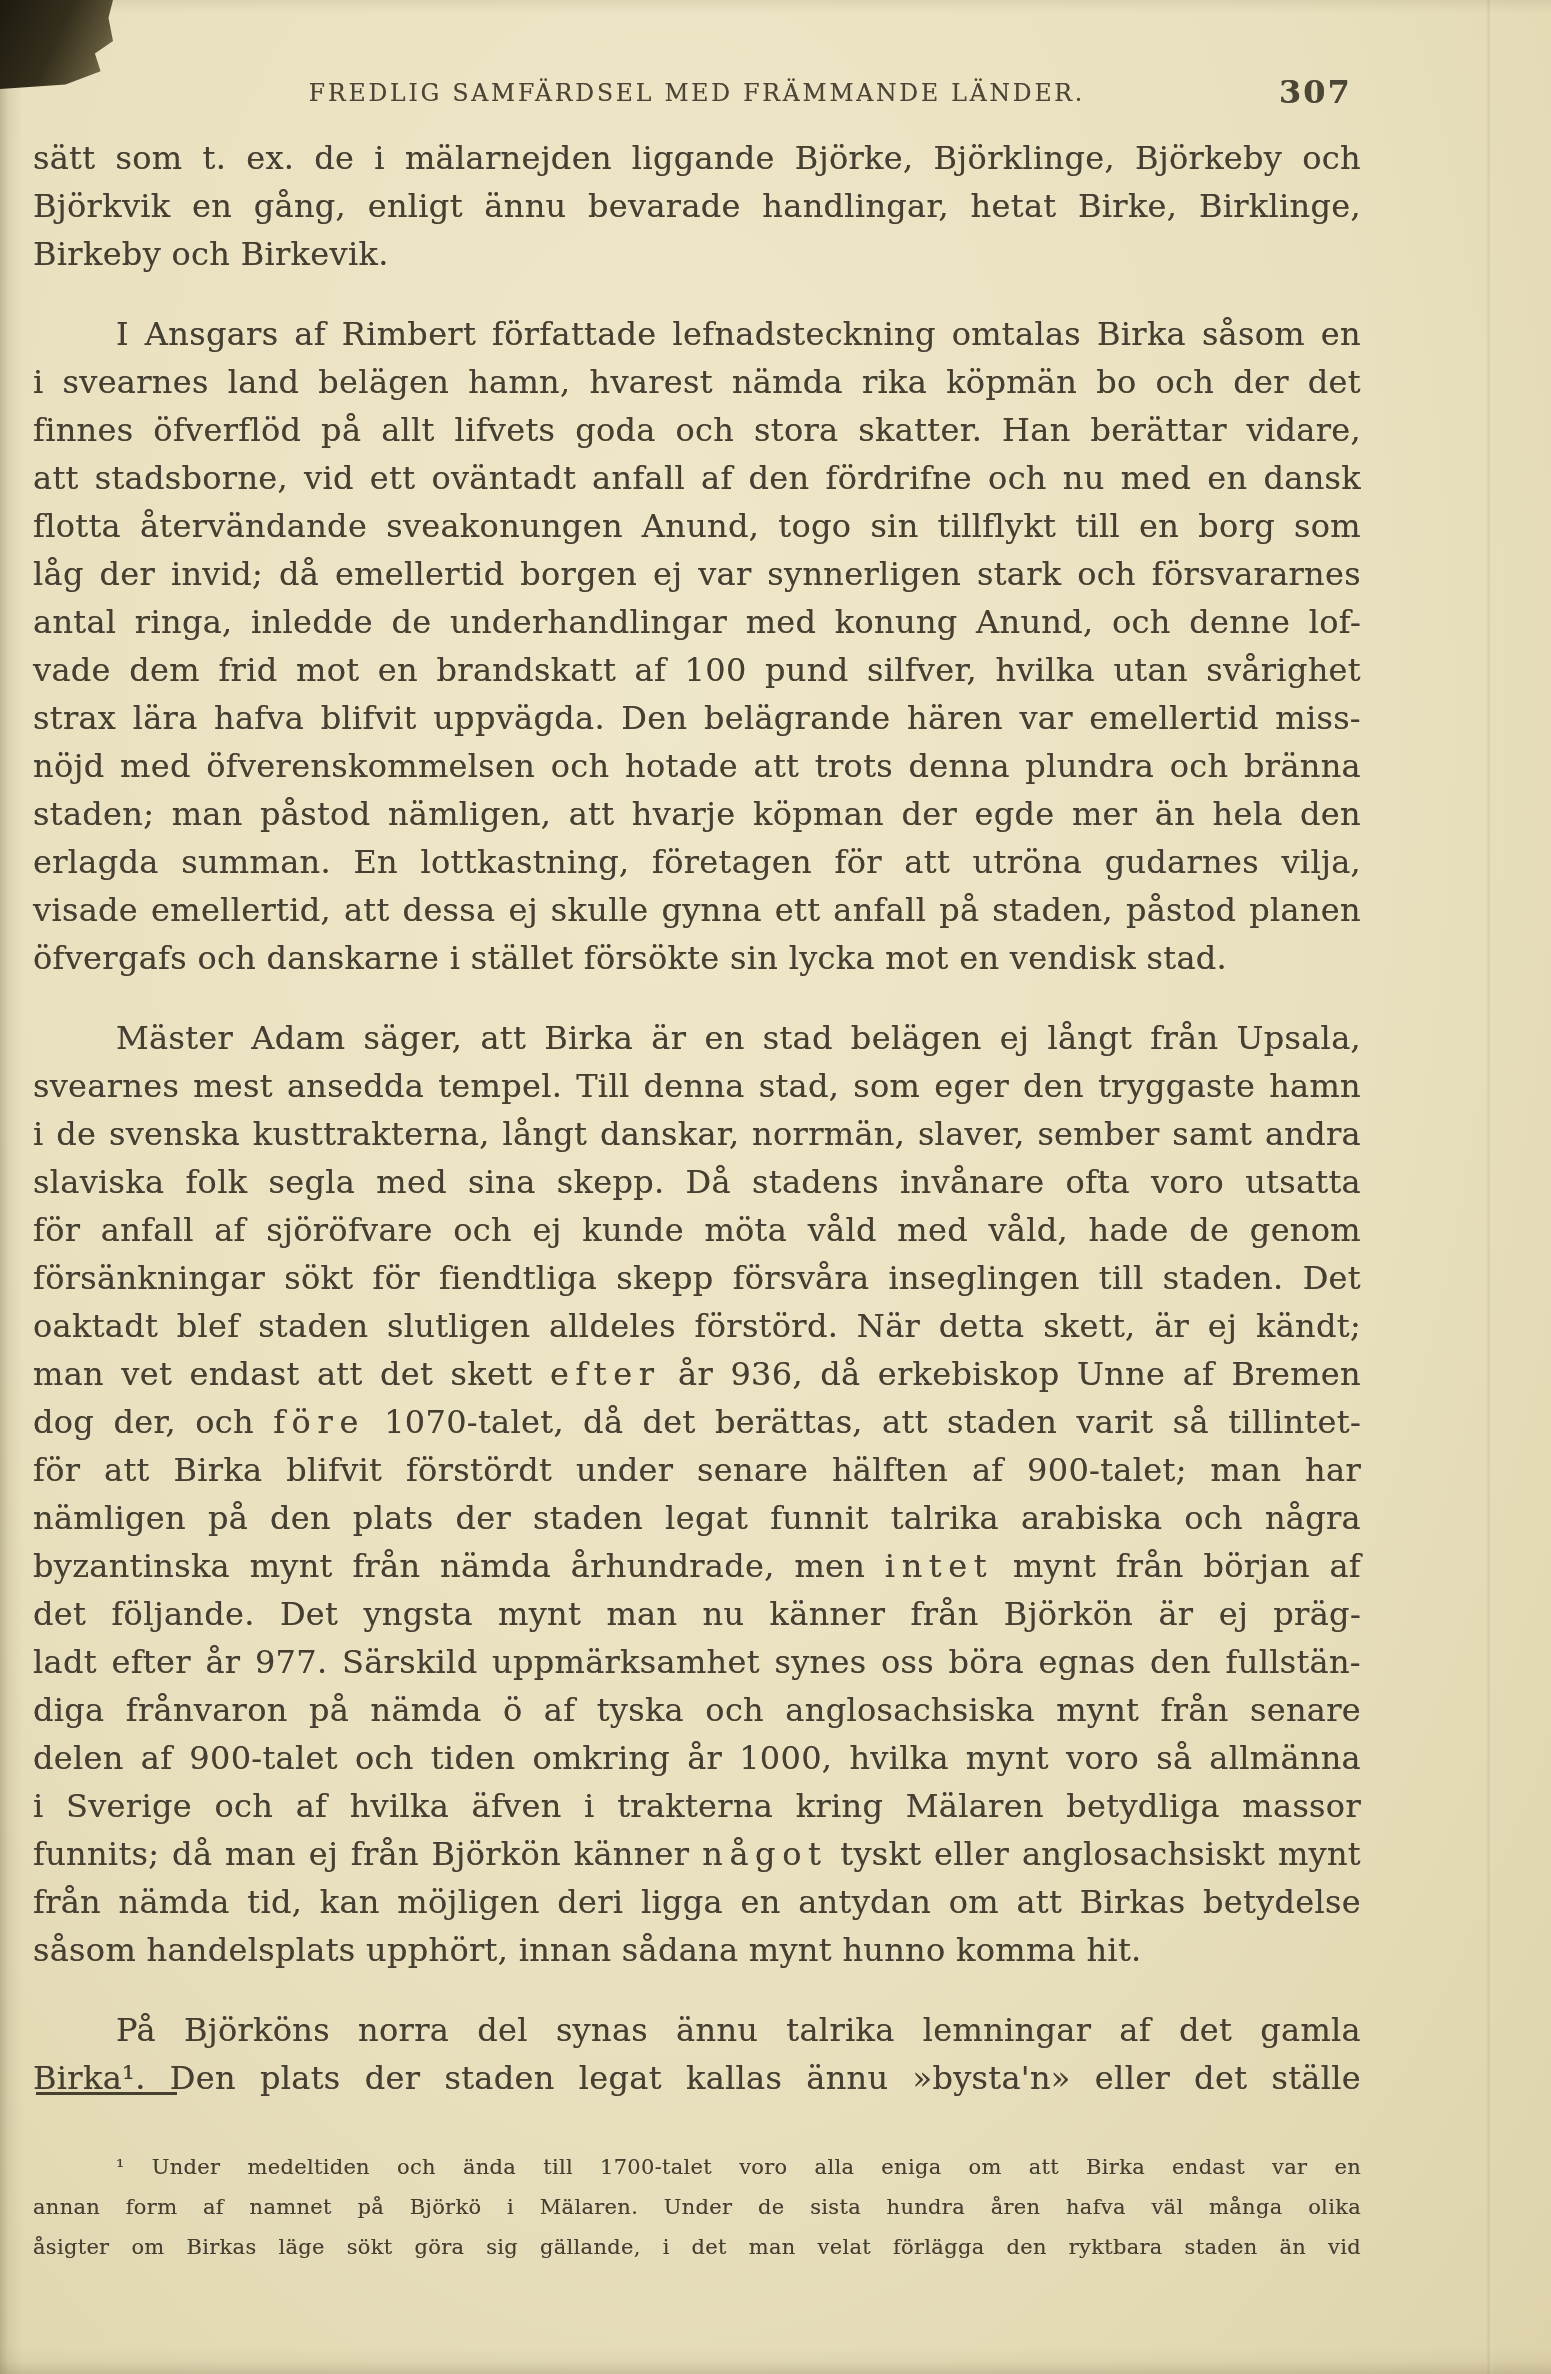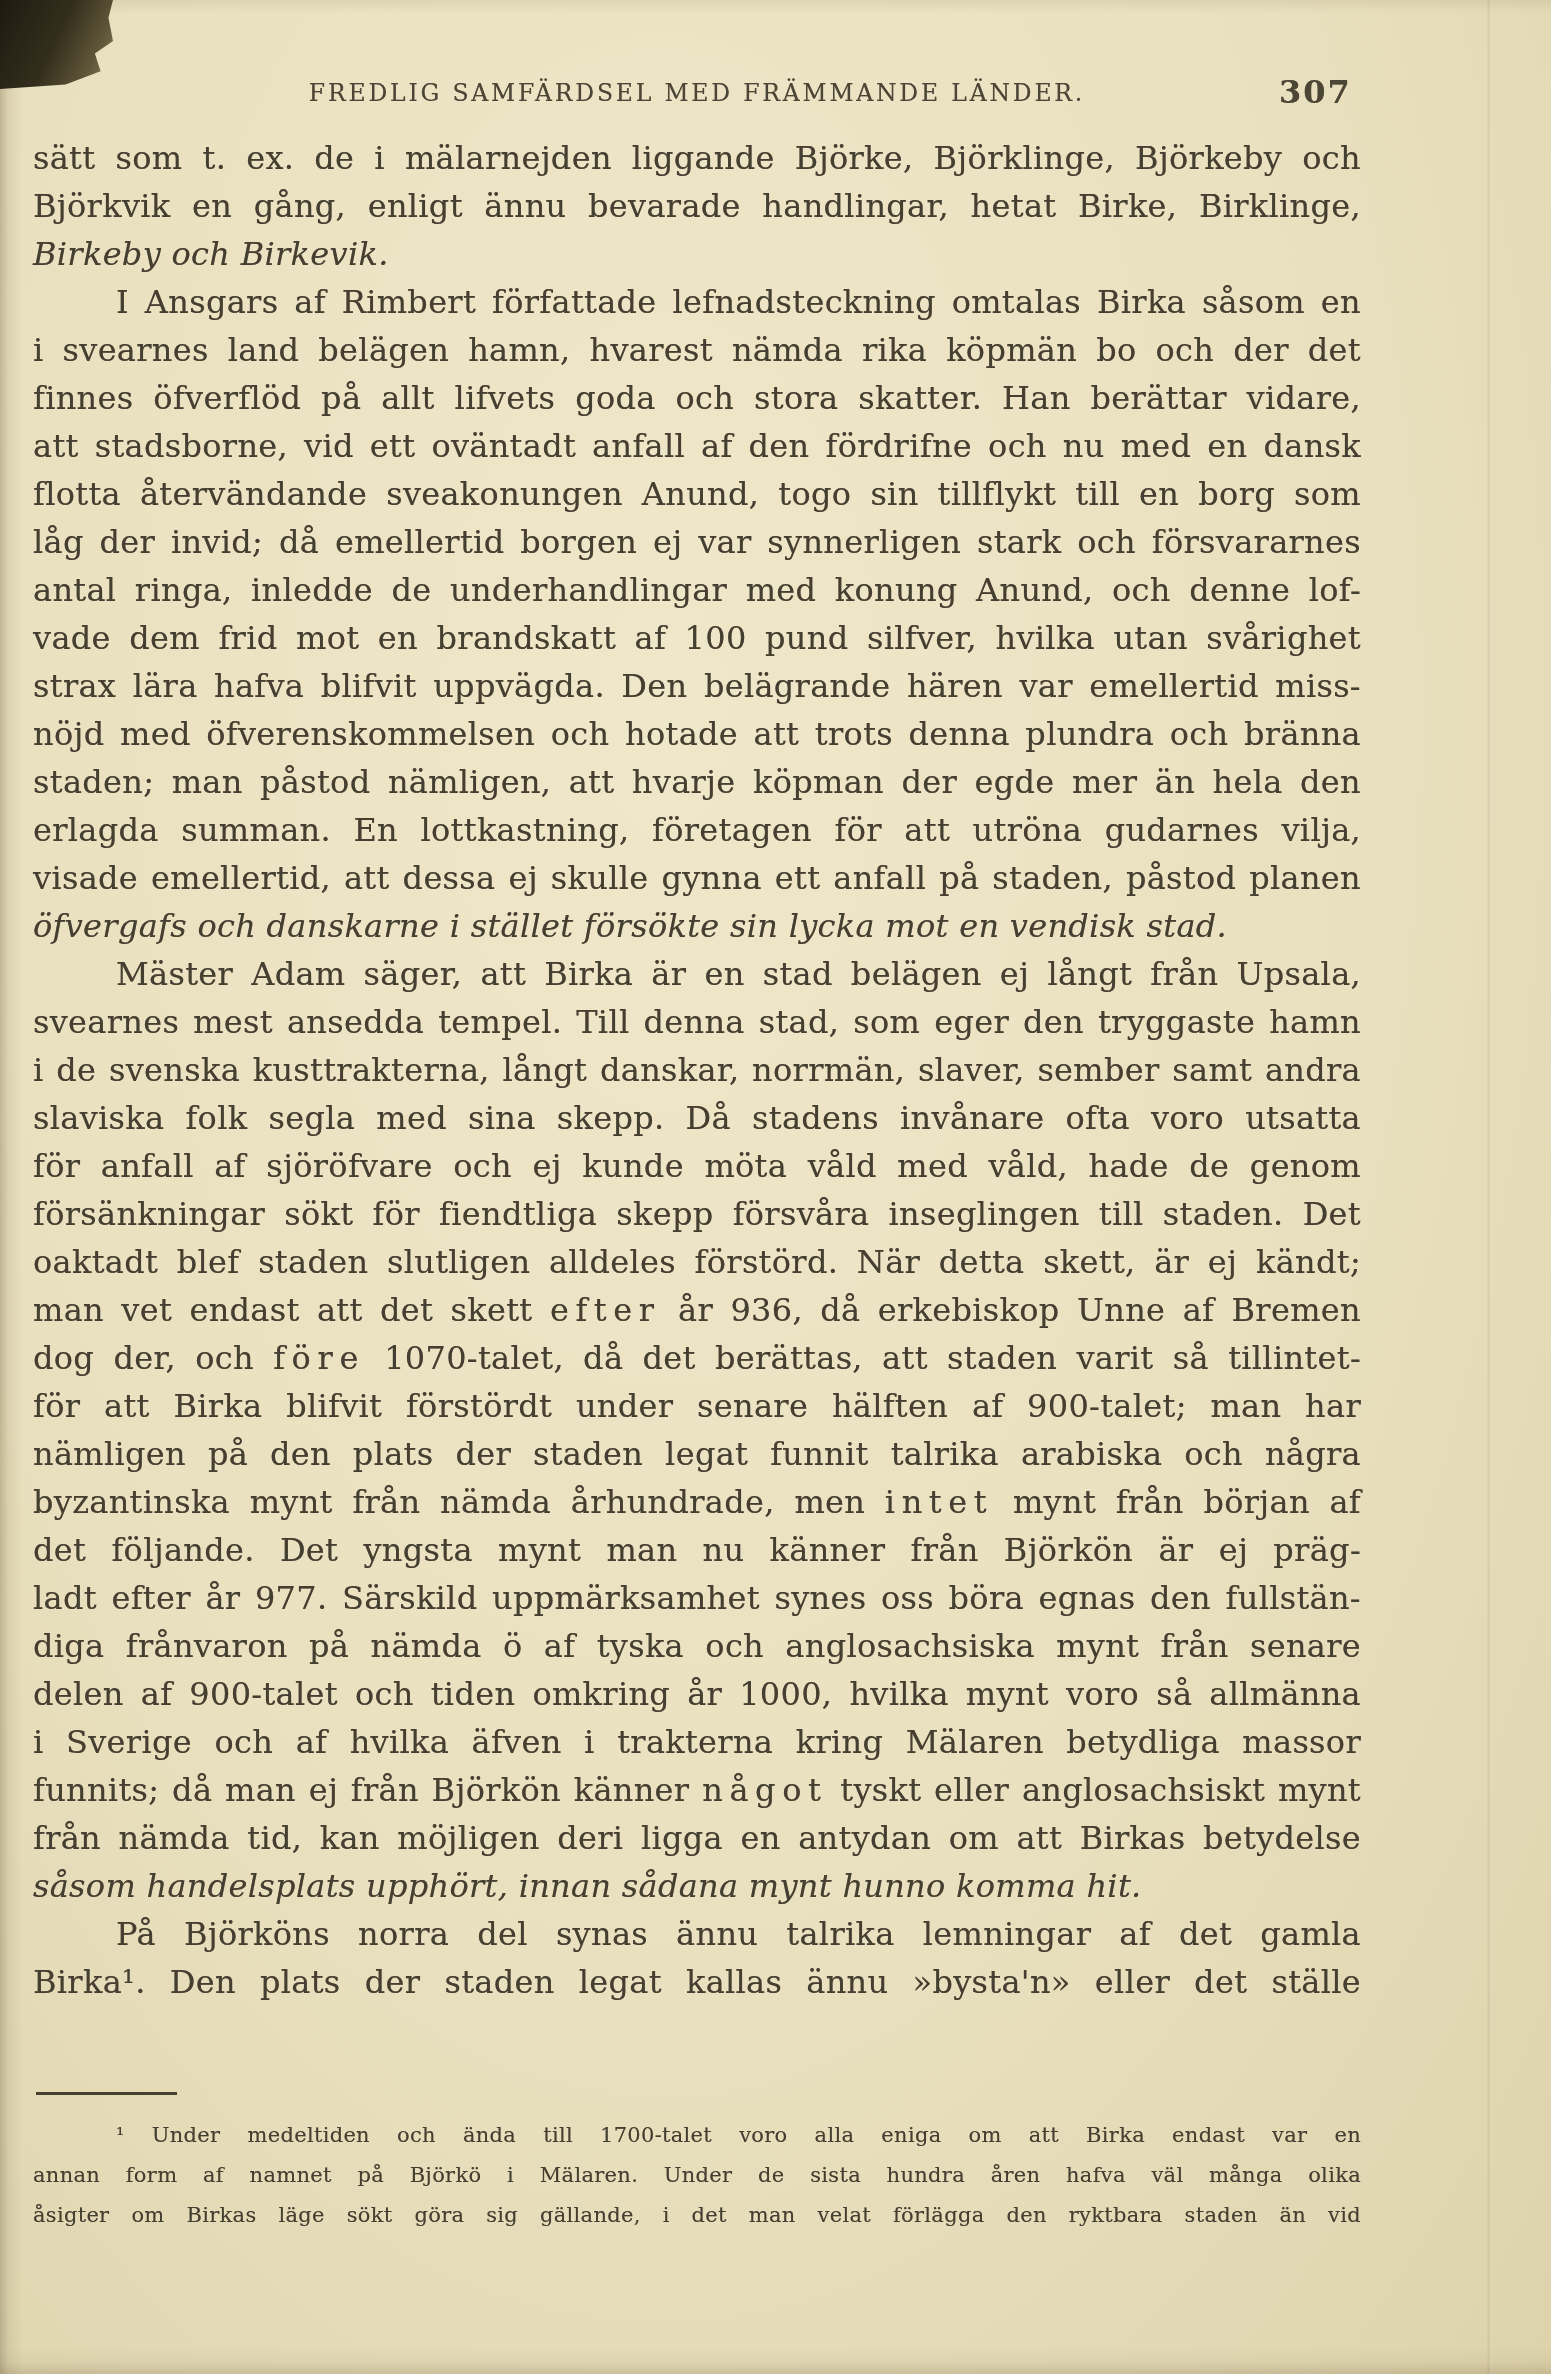--- a/index.html
+++ b/index.html
@@ -34,22 +34,22 @@
   .page-num{
     position:absolute;right:9.4px;top:-5.6px;
     font-size:32px;letter-spacing:1.9px;font-weight:bold;
   }
   .body-text{
     position:absolute;left:33px;top:134px;width:1328px;
     font-size:32px;line-height:48px;letter-spacing:0.3px;
     text-shadow:0 0 0.6px rgba(64,58,42,0.5);
   }
   .line{text-align:justify;text-align-last:justify;}
-  .line.last{text-align-last:left;font-style:italic;}
-  .line.ind{text-indent:83px;}
+  .line.last{text-align-last:left;}
+  .line.ind{text-indent:83px;margin-top:32px;}
   .sperr{letter-spacing:6.6px;}
   .footnote-rule{
     position:absolute;left:36px;top:2092px;width:141px;height:2.8px;
     background:#46412f;
   }
   .footnote-text{
     position:absolute;left:33px;top:2115px;width:1328px;
     font-size:21px;line-height:40px;letter-spacing:0.3px;
     text-shadow:0 0 0.5px rgba(64,58,42,0.45);
   }

